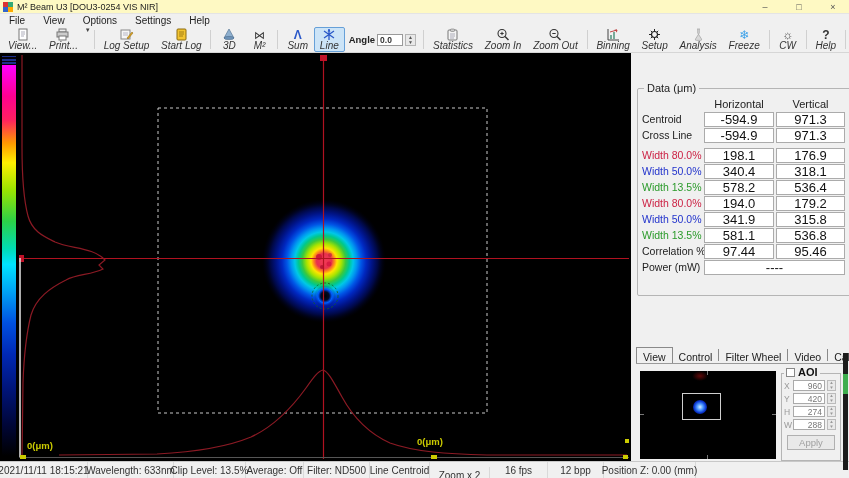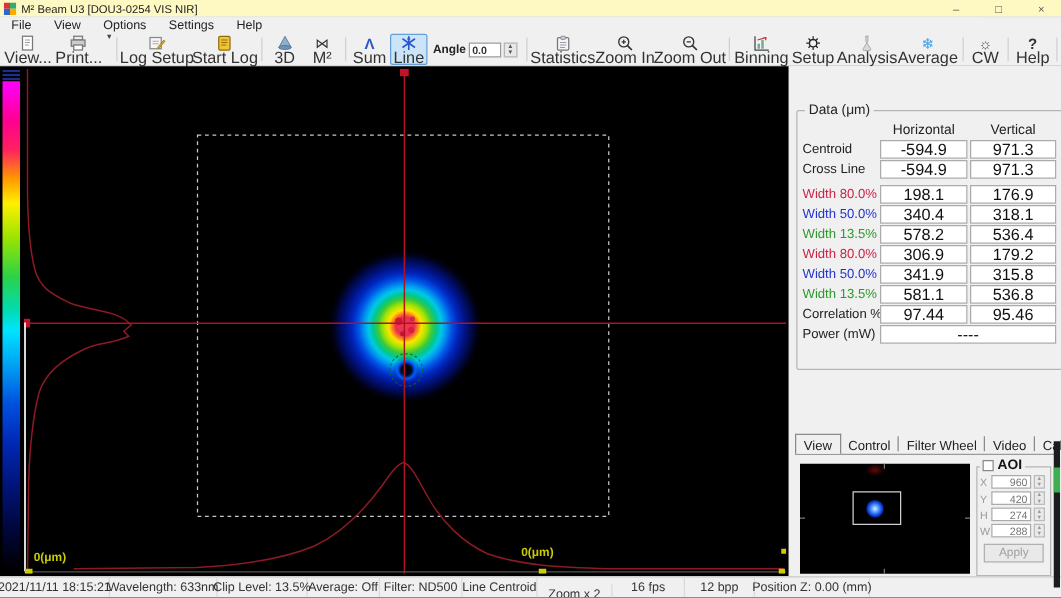--- a/index.html
+++ b/index.html
@@ -19,21 +19,21 @@
   
   .menubar{position:absolute;left:0;top:14px;width:786px;height:13px;background:#f0f0f0;
     display:flex;align-items:center;font-size:10px;color:#222;}
   .menu-item{padding:0 9px;}
   
   .toolbar{position:absolute;left:0;top:27px;width:849px;height:26px;background:#f0f0f0;
     border-bottom:1px solid #d6d6d6;display:flex;align-items:stretch;padding-left:2px;}
   .tbtn{display:flex;flex-direction:column;align-items:center;justify-content:center;
     padding:1px 5px;min-width:30px;border:1px solid transparent;}
   .tbtn .ticon{height:13px;display:flex;align-items:center;justify-content:center;}
-  .tbtn .tlabel{font-size:13px;color:#333;white-space:nowrap;line-height:10px;}
+  .tbtn .tlabel{font-size:10px;color:#333;white-space:nowrap;line-height:10px;font-style:italic;}
   .tbtn.active{background:#cce4f7;border:1px solid #66a0d8;border-radius:2px;}
   .tsep{width:1px;background:#d0d0d0;margin:3px 3px;}
   .glyph{font-size:12px;line-height:12px;}
   .angle-wrap{display:flex;align-items:center;gap:2px;padding:0 4px;font-size:9.5px;color:#222;font-weight:bold;}
   .angle-box{width:26px;height:12px;border:1px solid #9a9a9a;background:#fff;font-size:8.5px;
     display:flex;align-items:center;padding-left:2px;color:#333;}
   .spin{display:flex;flex-direction:column;justify-content:center;width:11px;height:12px;
     border:1px solid #b5b5b5;background:#e8e8e8;font-size:5px;color:#555;line-height:5px;text-align:center;}
   .drop-arrow{font-size:6px;color:#444;margin-left:1px;}
   
@@ -260,21 +260,21 @@
     <div class="tbtn">
       <span class="ticon">
         <svg width="13" height="13" viewBox="0 0 13 13">
             <path d="M5 1h3 M5.7 1v4 L9.5 11 a1 1 0 0 1 -0.9 1.4 h-4.2 a1 1 0 0 1 -0.9 -1.4 L7.3 5 V1" fill="#d9d9d9" stroke="#aaa" stroke-width="0.8"></path>
           </svg>
       </span>
       <span class="tlabel">Analysis</span>
     </div>
     <div class="tbtn">
       <span class="ticon glyph" style="color:#3aa0e8;">❄</span>
-      <span class="tlabel">Average</span>
+      <span class="tlabel">Freeze</span>
     </div>
     <div class="tsep"></div>
     <div class="tbtn">
       <span class="ticon glyph" style="color:#555;">☼</span>
       <span class="tlabel">CW</span>
     </div>
     <div class="tsep"></div>
     <div class="tbtn">
       <span class="ticon glyph" style="color:#333;font-weight:bold;">?</span>
       <span class="tlabel">Help</span>
@@ -375,21 +375,21 @@
         <div class="dlabel blue">Width 50.0%</div>
         <div class="dcell">340.4</div>
         <div class="dcell">318.1</div>
 
         <div class="dlabel green">Width 13.5%</div>
         <div class="dcell">578.2</div>
         <div class="dcell">536.4</div>
 
 
         <div class="dlabel red">Width 80.0%</div>
-        <div class="dcell">306.9</div>
+        <div class="dcell">194.0</div>
         <div class="dcell">179.2</div>
 
         <div class="dlabel blue">Width 50.0%</div>
         <div class="dcell">341.9</div>
         <div class="dcell">315.8</div>
 
         <div class="dlabel green">Width 13.5%</div>
         <div class="dcell">581.1</div>
         <div class="dcell">536.8</div>
 

